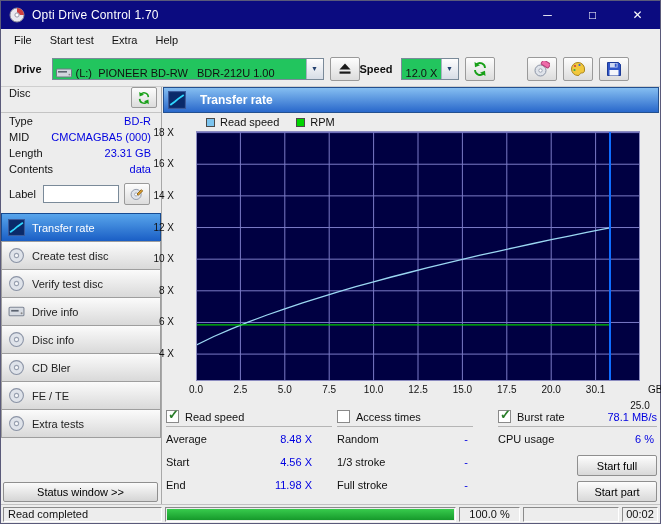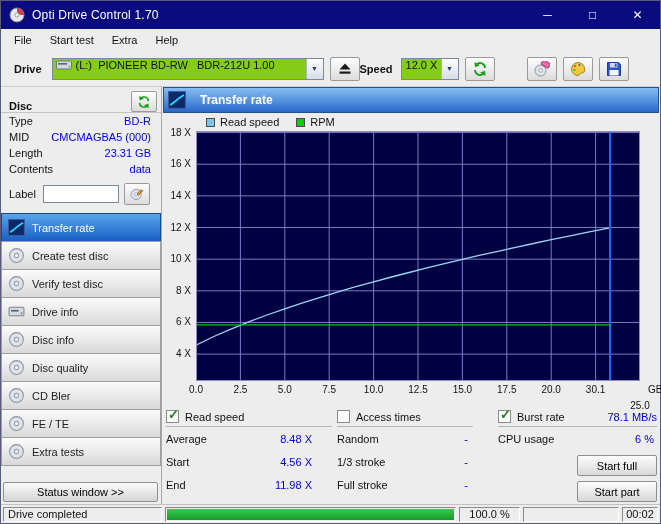--- a/index.html
+++ b/index.html
@@ -17,40 +17,40 @@
   .win-controls{margin-left:auto;display:flex;height:100%}
   .wbtn{width:45px;height:100%;display:flex;align-items:center;justify-content:center;font-size:12px;color:#fff;cursor:default}
 
   
   .menubar{height:22px;display:flex;align-items:center;padding-left:4px}
   .menu-item{padding:3px 9px;cursor:default}
 
   
   .toolbar{height:36px;display:flex;align-items:center;padding-left:13px;border-bottom:1px solid #cfcfcf}
   .bold{font-weight:bold}
-  .combo{height:22px;background:#84cc16;border:1px solid #7a8a99;display:flex;align-items:flex-start}
+  .combo{height:22px;background:#22c55e;border:1px solid #7a8a99;display:flex;align-items:flex-end}
   .drive-combo{width:272px;margin-left:10px}
   .speed-combo{width:58px;margin-left:8px}
   .combo-text{padding-left:4px;white-space:pre;overflow:hidden;flex:1}
   .combo-btn{width:17px;height:100%;background:linear-gradient(#fefefe,#d7dde6);border-left:1px solid #a8b2c0;
              display:flex;align-items:center;justify-content:center;font-size:7px;color:#23406e}
   .drive-mini{width:16px;height:12px;margin-left:3px}
   .drive-mini svg{width:16px;height:12px}
   .tbtn{height:24px;width:30px;margin-left:6px;background:linear-gradient(#fdfdfd,#dcdcdc);border:1px solid #9a9a9a;
         border-radius:2px;display:flex;align-items:center;justify-content:center;padding:0;cursor:default}
   .tbtn svg{width:16px;height:16px}
   .gap-l{margin-left:32px}
   .lbl-speed{}
 
   
   .main{position:absolute;top:86px;left:0;right:0;bottom:19px;display:flex}
 
   
   .left-panel{width:161px;border-right:1px solid #a8a8a8;position:relative;background:#EDEDED;flex:none}
-  .disc-header{height:26px;display:flex;align-items:flex-end;padding:0 4px 0 8px;font-weight:bold;border-bottom:1px solid #c4c4c4}
+  .disc-header{height:26px;display:flex;align-items:flex-start;padding:0 4px 0 8px;font-weight:normal;border-bottom:1px solid #c4c4c4}
   .mini-btn{width:26px;height:21px;margin-left:auto;background:linear-gradient(#fdfdfd,#dcdcdc);border:1px solid #9a9a9a;
             border-radius:2px;display:flex;align-items:center;justify-content:center;padding:0}
   .mini-btn svg{width:14px;height:14px}
   .disc-fields{}
   .field-row{display:flex;justify-content:space-between;padding:0 10px 0 8px;height:16px;align-items:center}
   .field-value{color:#0000E0}
   .label-row{display:flex;align-items:center;padding:4px 4px 0 8px;height:30px}
   .label-input{width:76px;height:18px;margin-left:7px;border:1px solid #7a8a99;background:#fff;font:11px "Liberation Sans",sans-serif;padding:0 3px}
   .label-btn{margin-left:5px;width:26px;height:22px}
   .nav{margin-top:6px}
@@ -68,21 +68,21 @@
   .section-header{height:26px;margin:0 1px;background:linear-gradient(#85bef1,#2968cb);display:flex;align-items:center;
                   padding-left:4px;color:#fff;font-weight:bold;font-size:12px;border:1px solid #23508f}
   .hdr-ico{width:18px;height:18px;margin-right:14px}
   .hdr-ico svg{width:18px;height:18px}
   .legend{height:18px;display:flex;align-items:center;gap:5px;padding-left:44px}
   .legend .sw{width:9px;height:9px;border:1px solid #4a4a4a}
   .legend .lgl{margin-right:12px}
 
   .chart-area{position:relative;height:268px}
   #ylabels{position:absolute;left:0;top:0;width:32px;height:250px}
-  .ytick{position:absolute;right:3px;font-size:10px;white-space:nowrap}
+  .ytick{position:absolute;right:20px;font-size:10px;white-space:nowrap}
   #chart{position:absolute;left:34px;top:0;width:444px;height:250px;background:#000042}
   #xlabels{position:absolute;left:34px;top:253px;width:466px;height:13px;font-size:10px}
   .xtick{position:absolute;width:30px;text-align:center}
   .gb{position:absolute;top:0}
 
   .results{position:absolute;top:312px;left:0;right:0;bottom:0}
   .rcol{position:absolute;top:8px}
   .rcol1{left:4px;width:166px}
   .rcol2{left:175px;width:136px}
   .rcol3{left:336px;width:159px}
@@ -291,29 +291,20 @@
           <span>Drive info</span>
         </div>
         <div class="nav-item">
           <span class="nav-ico">
               <svg viewBox="0 0 16 16">
                 <circle cx="8" cy="8" r="6.5" fill="#dfe3ea" stroke="#8a93a5"></circle>
                 <circle cx="8" cy="8" r="2" fill="#f6f7f9" stroke="#9aa2b2"></circle>
               </svg>
             </span>
           <span>Disc info</span>
-        </div>
-        <div class="nav-item">
-          <span class="nav-ico">
-              <svg viewBox="0 0 16 16">
-                <circle cx="8" cy="8" r="6.5" fill="#dfe3ea" stroke="#8a93a5"></circle>
-                <circle cx="8" cy="8" r="2" fill="#f6f7f9" stroke="#9aa2b2"></circle>
-              </svg>
-            </span>
-          <span>Disc quality</span>
         </div>
         <div class="nav-item">
           <span class="nav-ico">
               <svg viewBox="0 0 16 16">
                 <circle cx="8" cy="8" r="6.5" fill="#dfe3ea" stroke="#8a93a5"></circle>
                 <circle cx="8" cy="8" r="2" fill="#f6f7f9" stroke="#9aa2b2"></circle>
               </svg>
             </span>
           <span>CD Bler</span>
         </div>
@@ -466,21 +457,21 @@
           </div>
           <div class="btn-row">
             <button class="push-btn">Start part</button>
           </div>
         </div>
       </div>
     </div>
   </div>
 
   <div class="statusbar">
-    <div class="cell cell-status">Drive completed</div>
+    <div class="cell cell-status">Read completed</div>
     <div class="cell cell-progress">
       <div class="progress-fill" style="width: 100%;"></div>
     </div>
     <div class="cell cell-pct">100.0 %</div>
     <div class="cell cell-spare"></div>
     <div class="cell cell-time">00:02</div>
   </div>
 
 </div>
 

